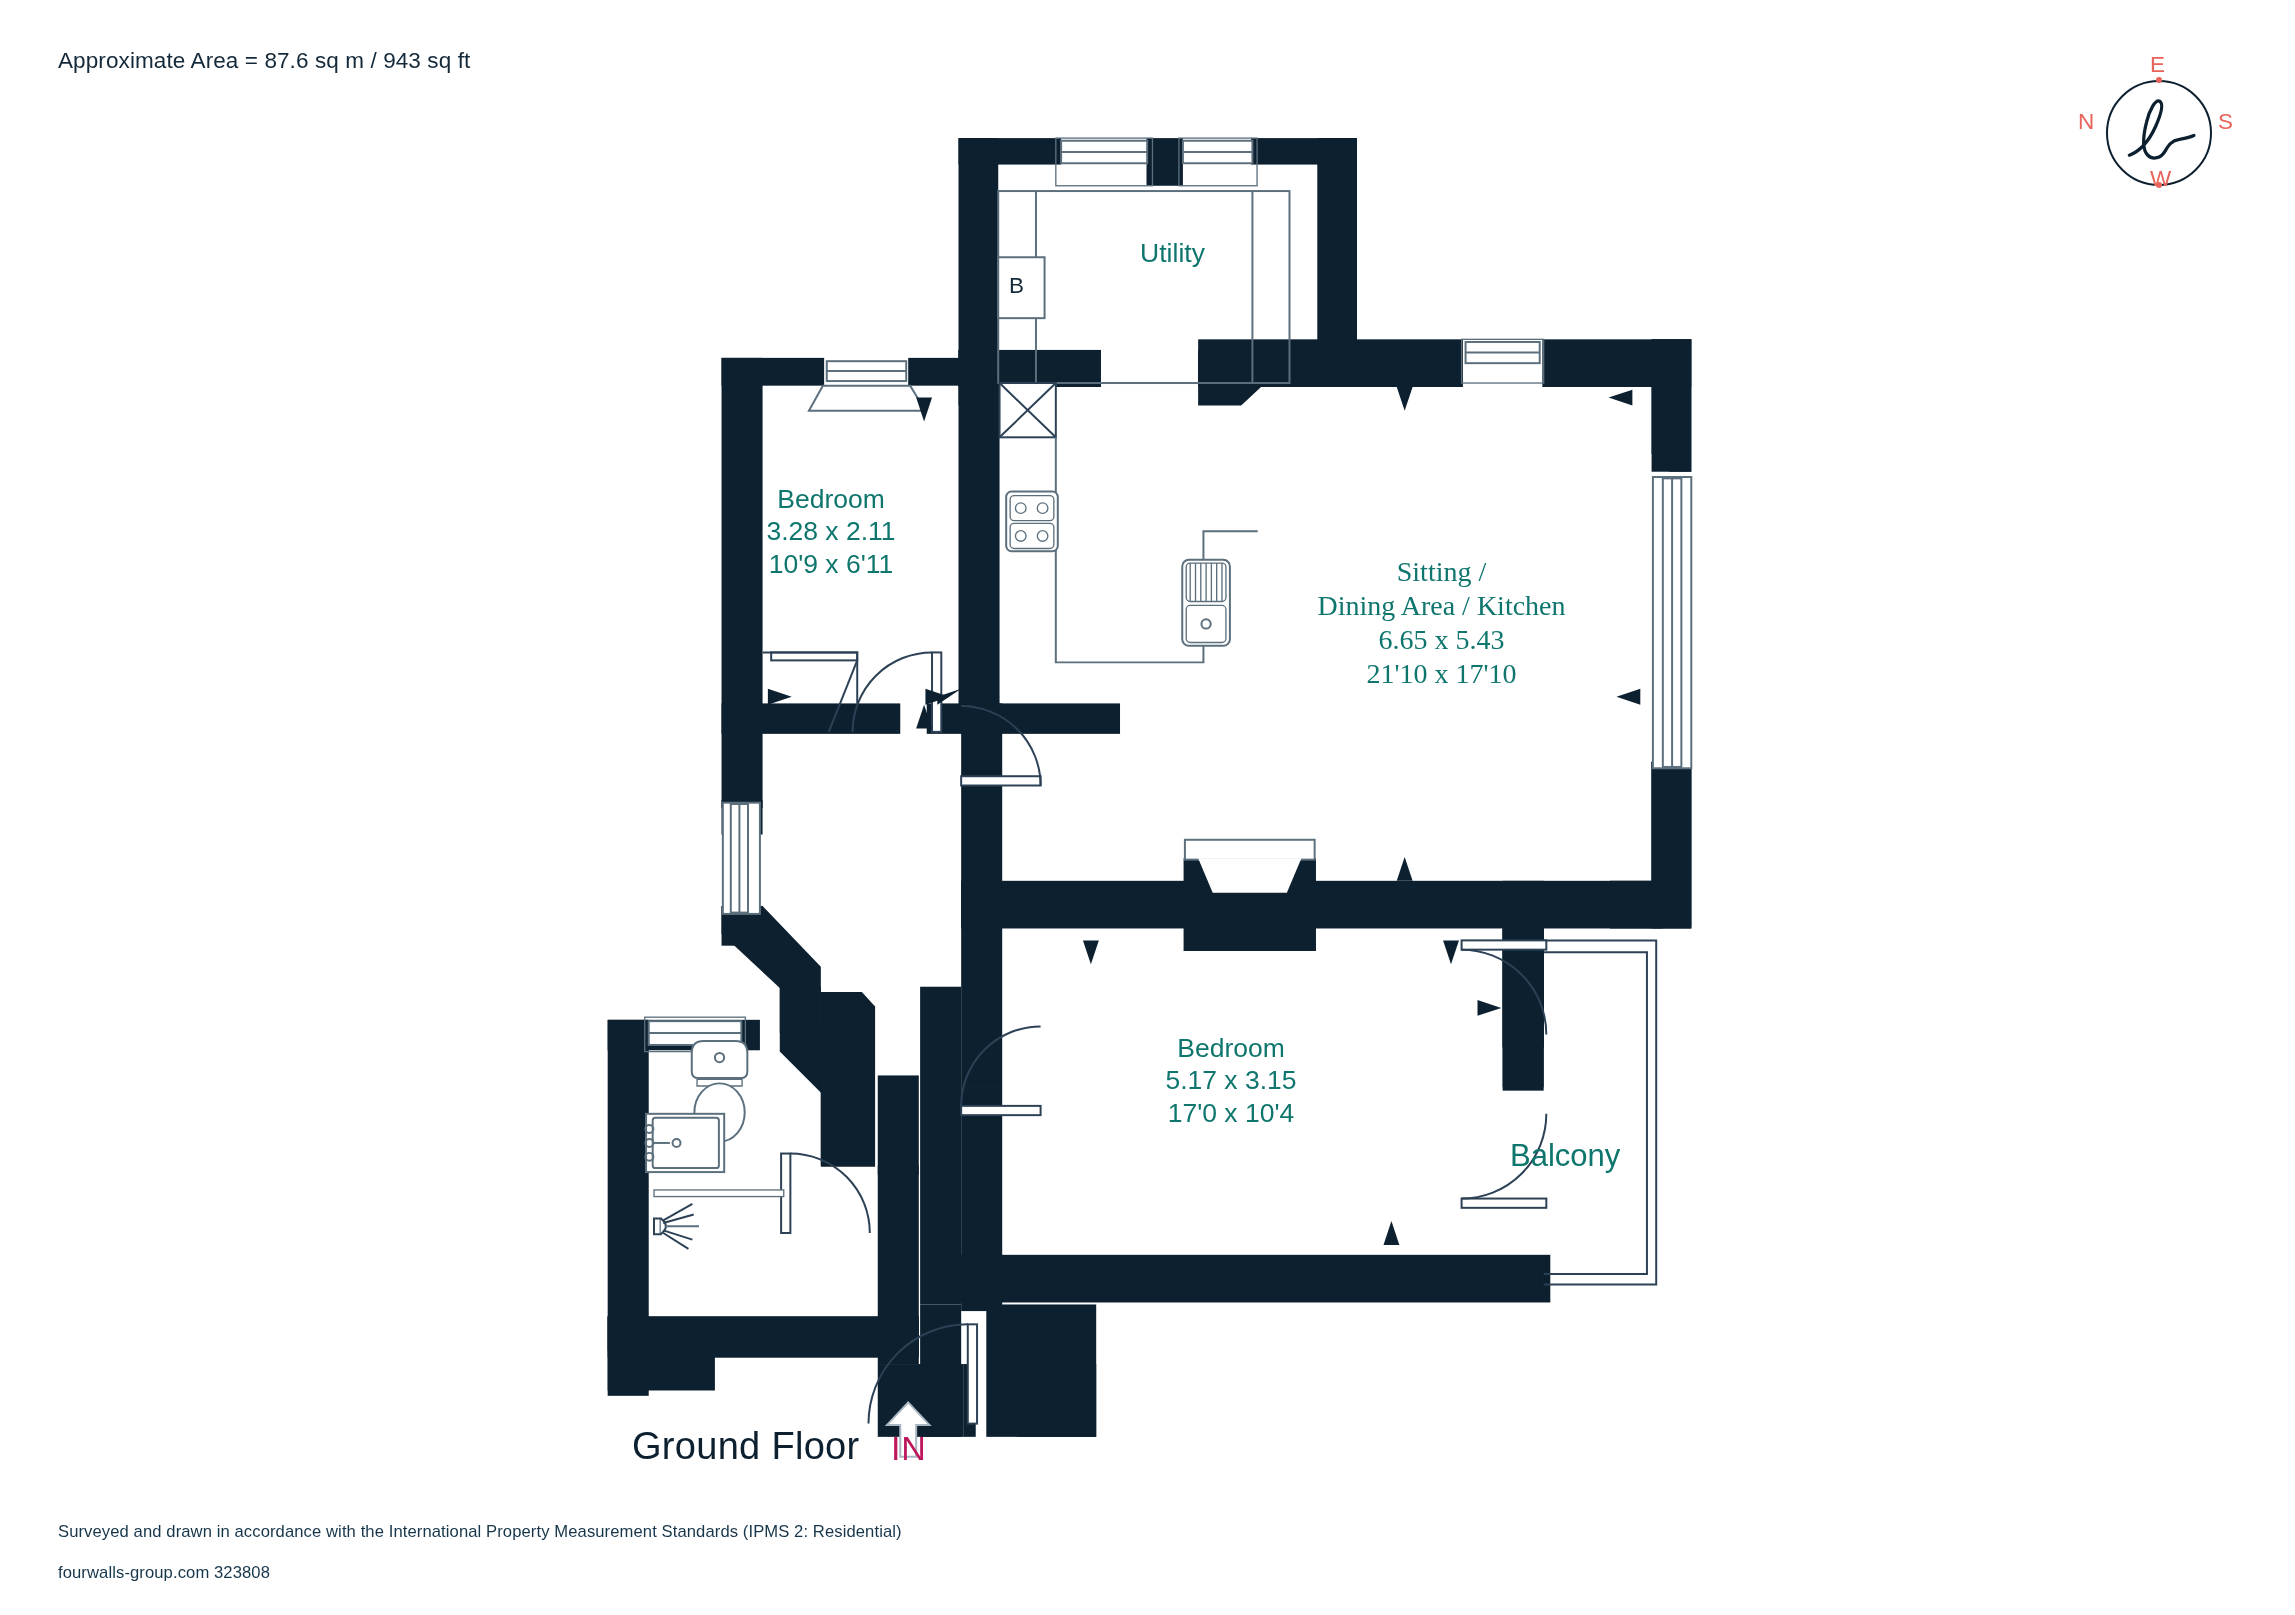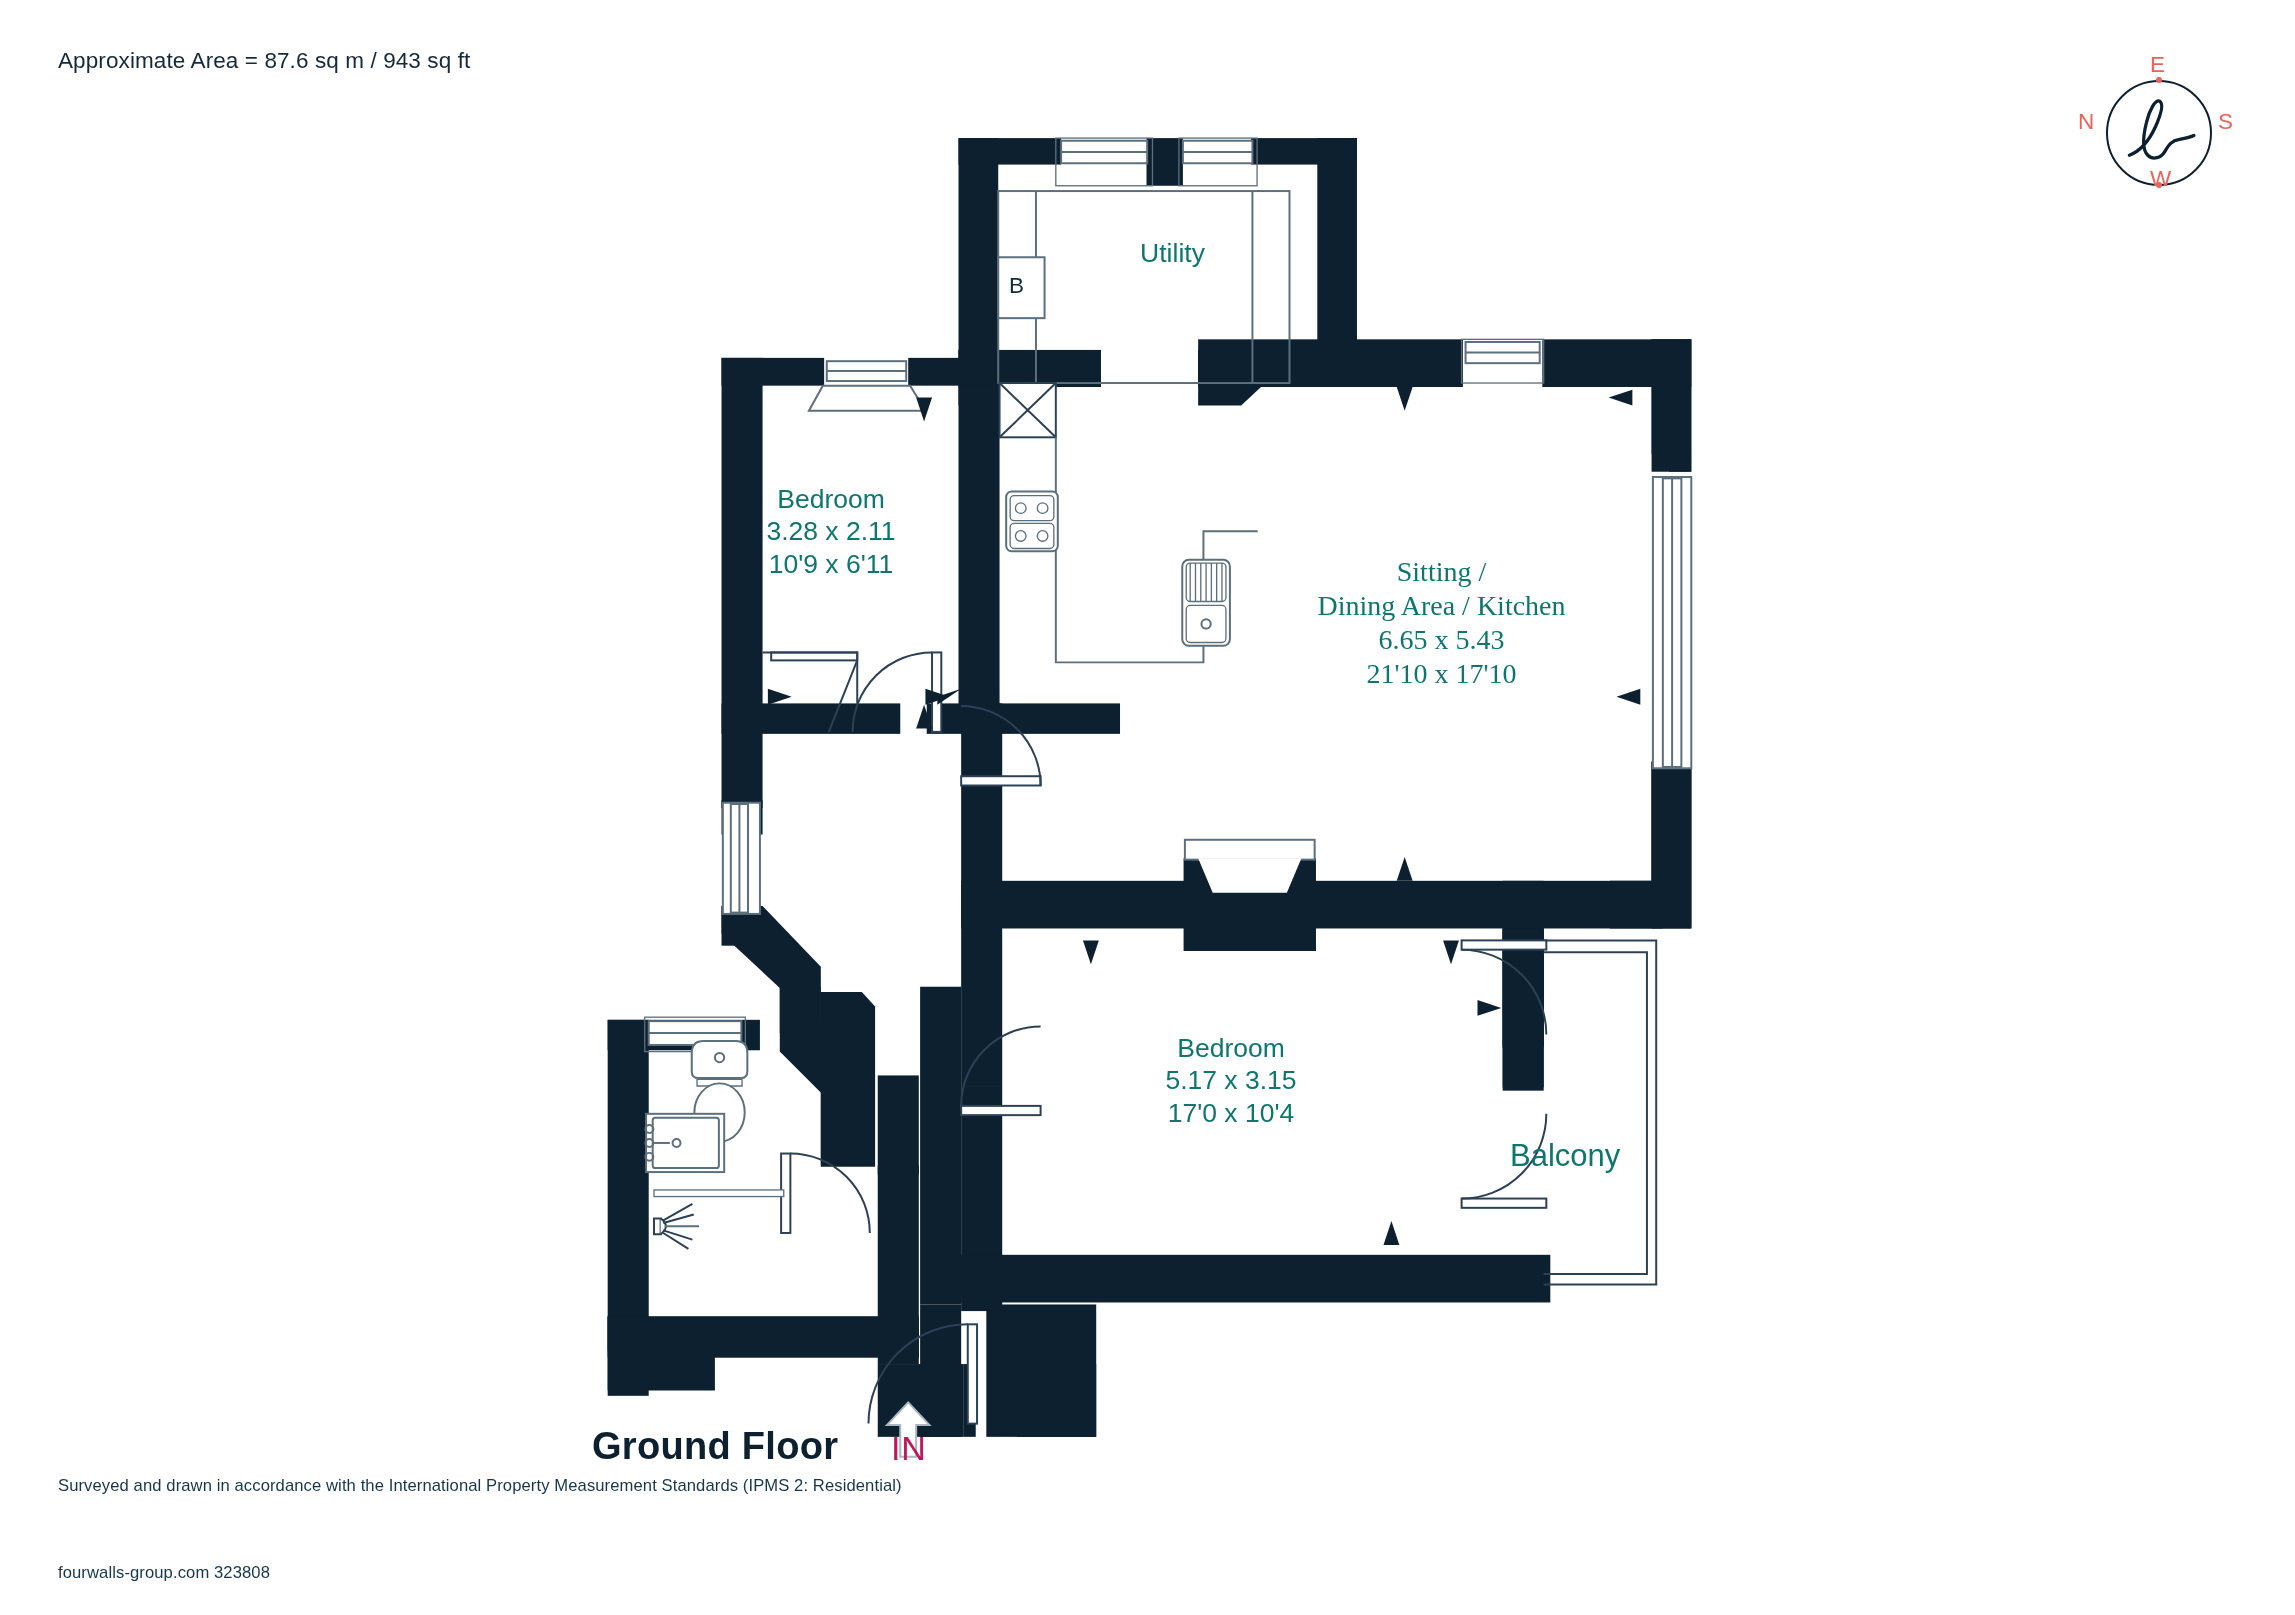--- a/index.html
+++ b/index.html
@@ -30,26 +30,26 @@
   .compass .dot{position:absolute;width:6px;height:6px;border-radius:50%;background:#e8645a;}
   .compass .dot.top{left:70px;top:17px;}
   .compass .dot.bot{left:70px;top:122px;}
   .compass .hmark{position:absolute;left:34px;top:32px;}
 
   .plan{position:absolute;left:0;top:0;width:2295px;height:1616px;}
 
   .footer{
     position:absolute;left:58px;font-size:16.6px;color:#17364a;letter-spacing:0.1px;white-space:nowrap;
   }
-  .footer.l1{top:1476px;}
+  .footer.l1{top:1522px;}
   .footer.l2{top:1563px;}
 
   .floor-title{
-    position:absolute;left:592px;top:1425px;
-    font-size:38px;color:#0d2030;letter-spacing:0.3px;font-weight:bold;
+    position:absolute;left:632px;top:1425px;
+    font-size:38px;color:#0d2030;letter-spacing:0.3px;
   }
   .in-label{
     position:absolute;left:891px;top:1429px;
     font-size:34px;color:#be185d;letter-spacing:0.7px;
   }
 
   .rlabel{
     position:absolute;text-align:center;color:#0f766e;
     font-size:26.5px;line-height:1.22;white-space:nowrap;
   }

